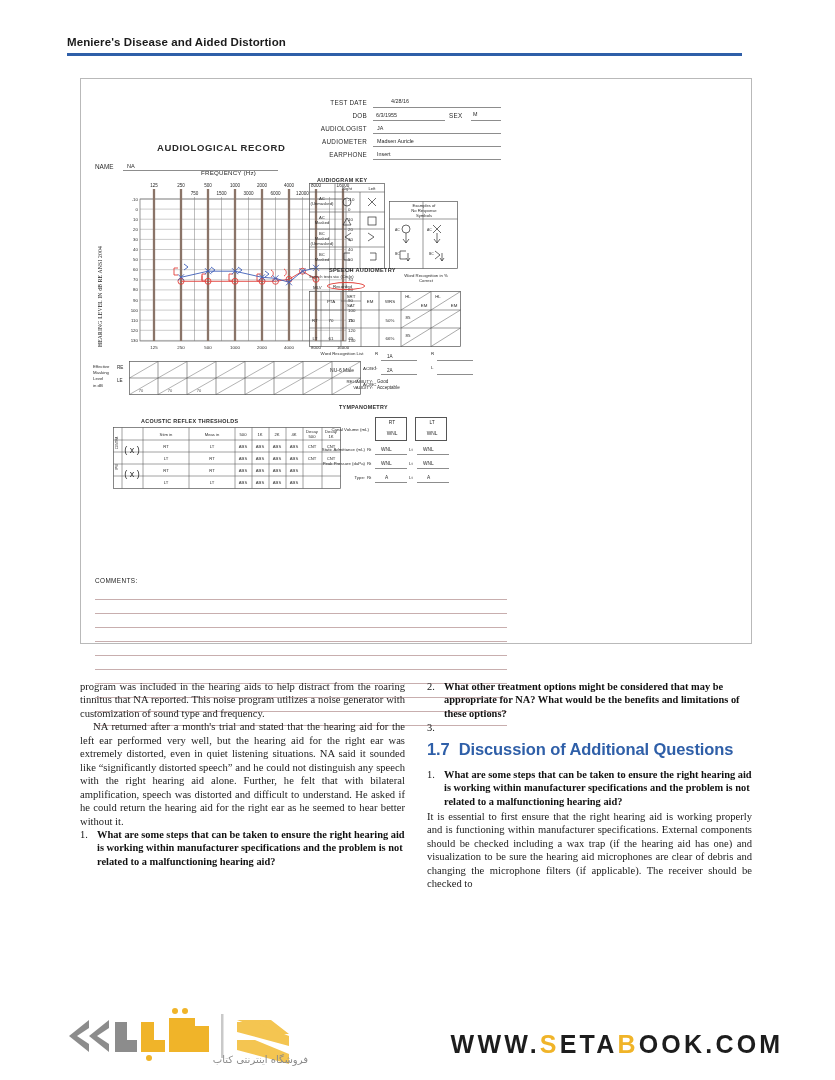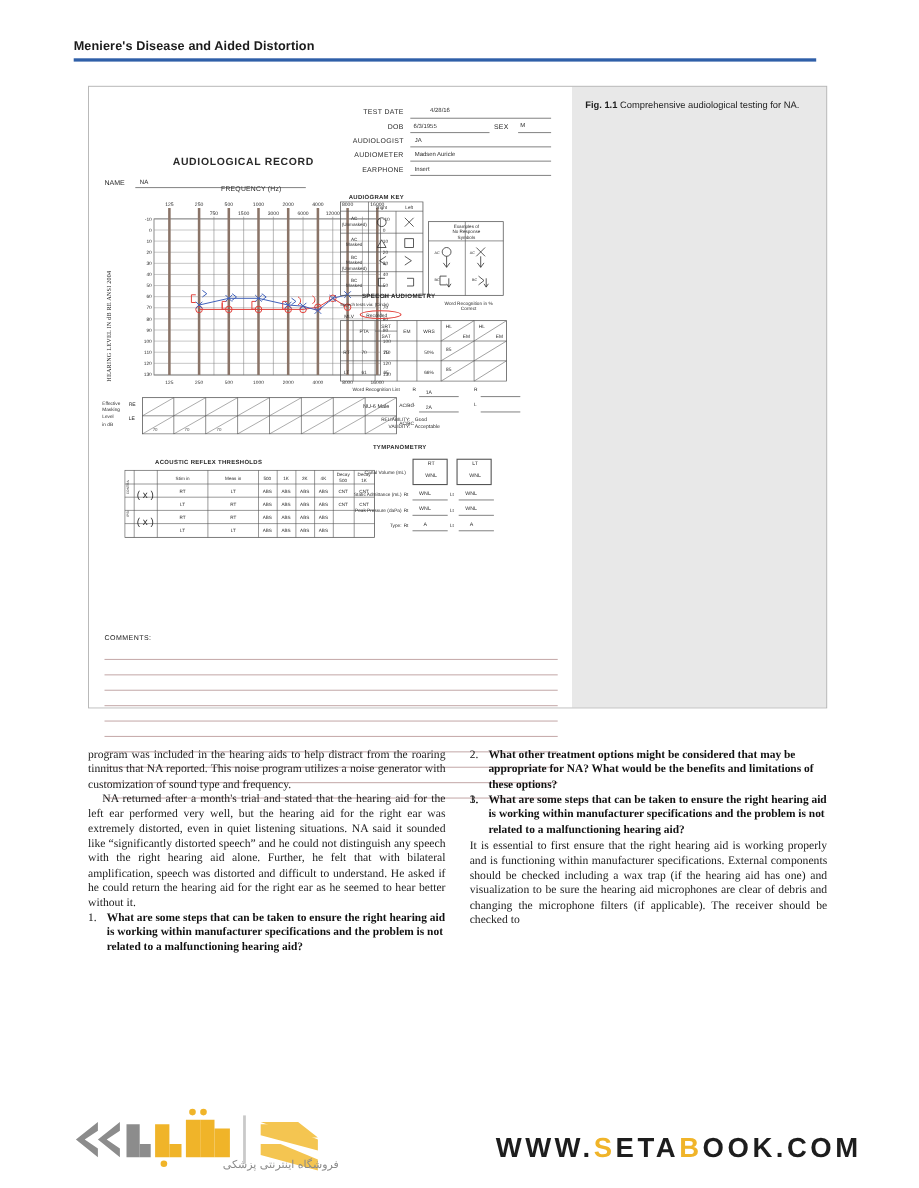--- a/index.html
+++ b/index.html
@@ -89,26 +89,20 @@
 </head>
 <body>
 
 <div class="runhead-wrap">
   <div class="runhead">Meniere's Disease and Aided Distortion</div>
   <div class="runhead-rule"></div>
 </div>
 
 <div class="figure">
 
-  <div class="fig-capbox">
-    <div class="fig-cap">
-      <b>Fig. 1.1</b>
-      <span>Comprehensive audiological testing for NA.</span>
-    </div>
-  </div>
 
   <div class="fig-form">
 
     <div class="fm" style="left:222px; top:18px; width:210px;">
       <div style="position:relative; height:13px;">
         <span class="fm hdr-label" style="left:0; top:2px; width:64px;">TEST DATE</span>
         <span class="ul" style="position:absolute; left:70px; top:0; width:128px; height:11px;"></span>
         <span class="fm hdr-val" style="left:88px; top:1px;">4/28/16</span>
       </div>
       <div style="position:relative; height:13px;">
@@ -605,20 +599,23 @@
   <ol class="qlist">
     <li>
       <span class="mk">2.</span>
       <span>What other treatment options might be considered that may be appropriate for NA? What would be the benefits and limitations of these options?</span>
     </li>
     <li>
       <span class="mk">3.</span>
     </li>
   </ol>
 
+  <h2 class="sec">
+    <span class="num">1.7</span><span>Discussion of Additional Questions</span>
+  </h2>
 
   <ol class="qlist">
     <li>
       <span class="mk">1.</span>
       <span>What are some steps that can be taken to ensure the right hearing aid is working within manufacturer specifications and the problem is not related to a malfunctioning hearing aid?</span>
     </li>
   </ol>
 
   <p class="body" style="margin-top:2px;">It is essential to first ensure that the right hearing aid is working properly and is functioning within manufacturer specifications. External components should be checked including a wax trap (if the hearing aid has one) and visualization to be sure the hearing aid microphones are clear of debris and changing the microphone filters (if applicable). The receiver should be checked to</p>
 </div>
@@ -645,18 +642,18 @@
     </g>
     <rect x="158" y="8" width="2.5" height="44" fill="#c9c9c9"></rect>
     <g fill="#f4c551">
       <path d="M174,14 L208,14 L226,28 L208,28 L190,20 Z"></path>
       <path d="M174,14 L174,24 L208,38 L226,28 L226,18 L208,28 Z" opacity="0"></path>
       <path d="M174,16 L192,16 L226,30 L226,40 L174,26 Z"></path>
       <path d="M174,34 L192,34 L226,48 L226,58 L174,44 Z"></path>
       <path d="M174,44 L174,54 L192,60 L226,48 L226,44 L192,54 Z" opacity="0"></path>
     </g>
   </svg>
-  <div class="fa-sub">فروشگاه اینترنتی پزشکی</div>
+  <div class="fa-sub">فروشگاه اینترنتی کتاب</div>
 
   <div class="url">
     <span>W</span><span>W</span><span>W</span><span>.</span><span class="y">S</span><span>E</span><span>T</span><span>A</span><span class="y">B</span><span>O</span><span>O</span><span>K</span><span>.</span><span>C</span><span>O</span><span>M</span>
   </div>
 </div>
 
 </body></html>

